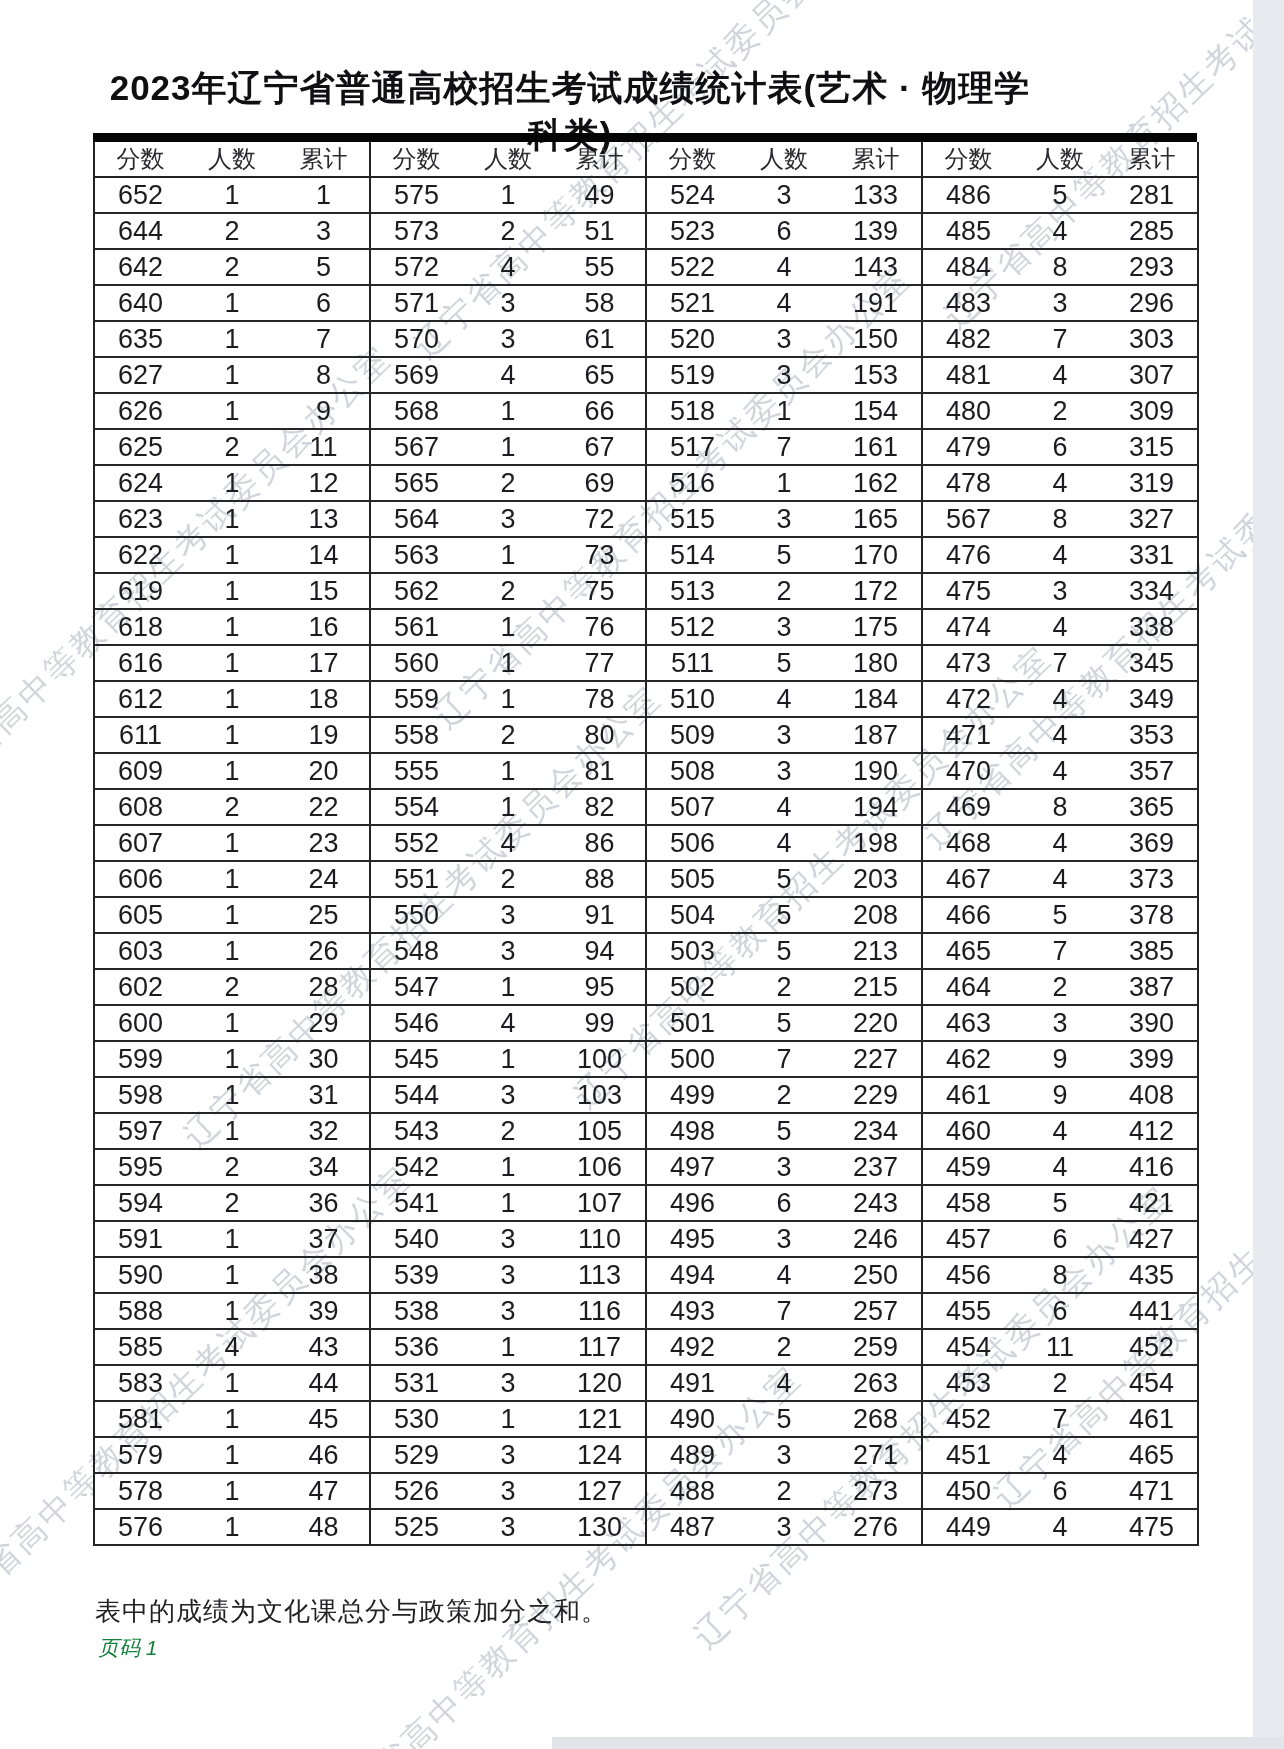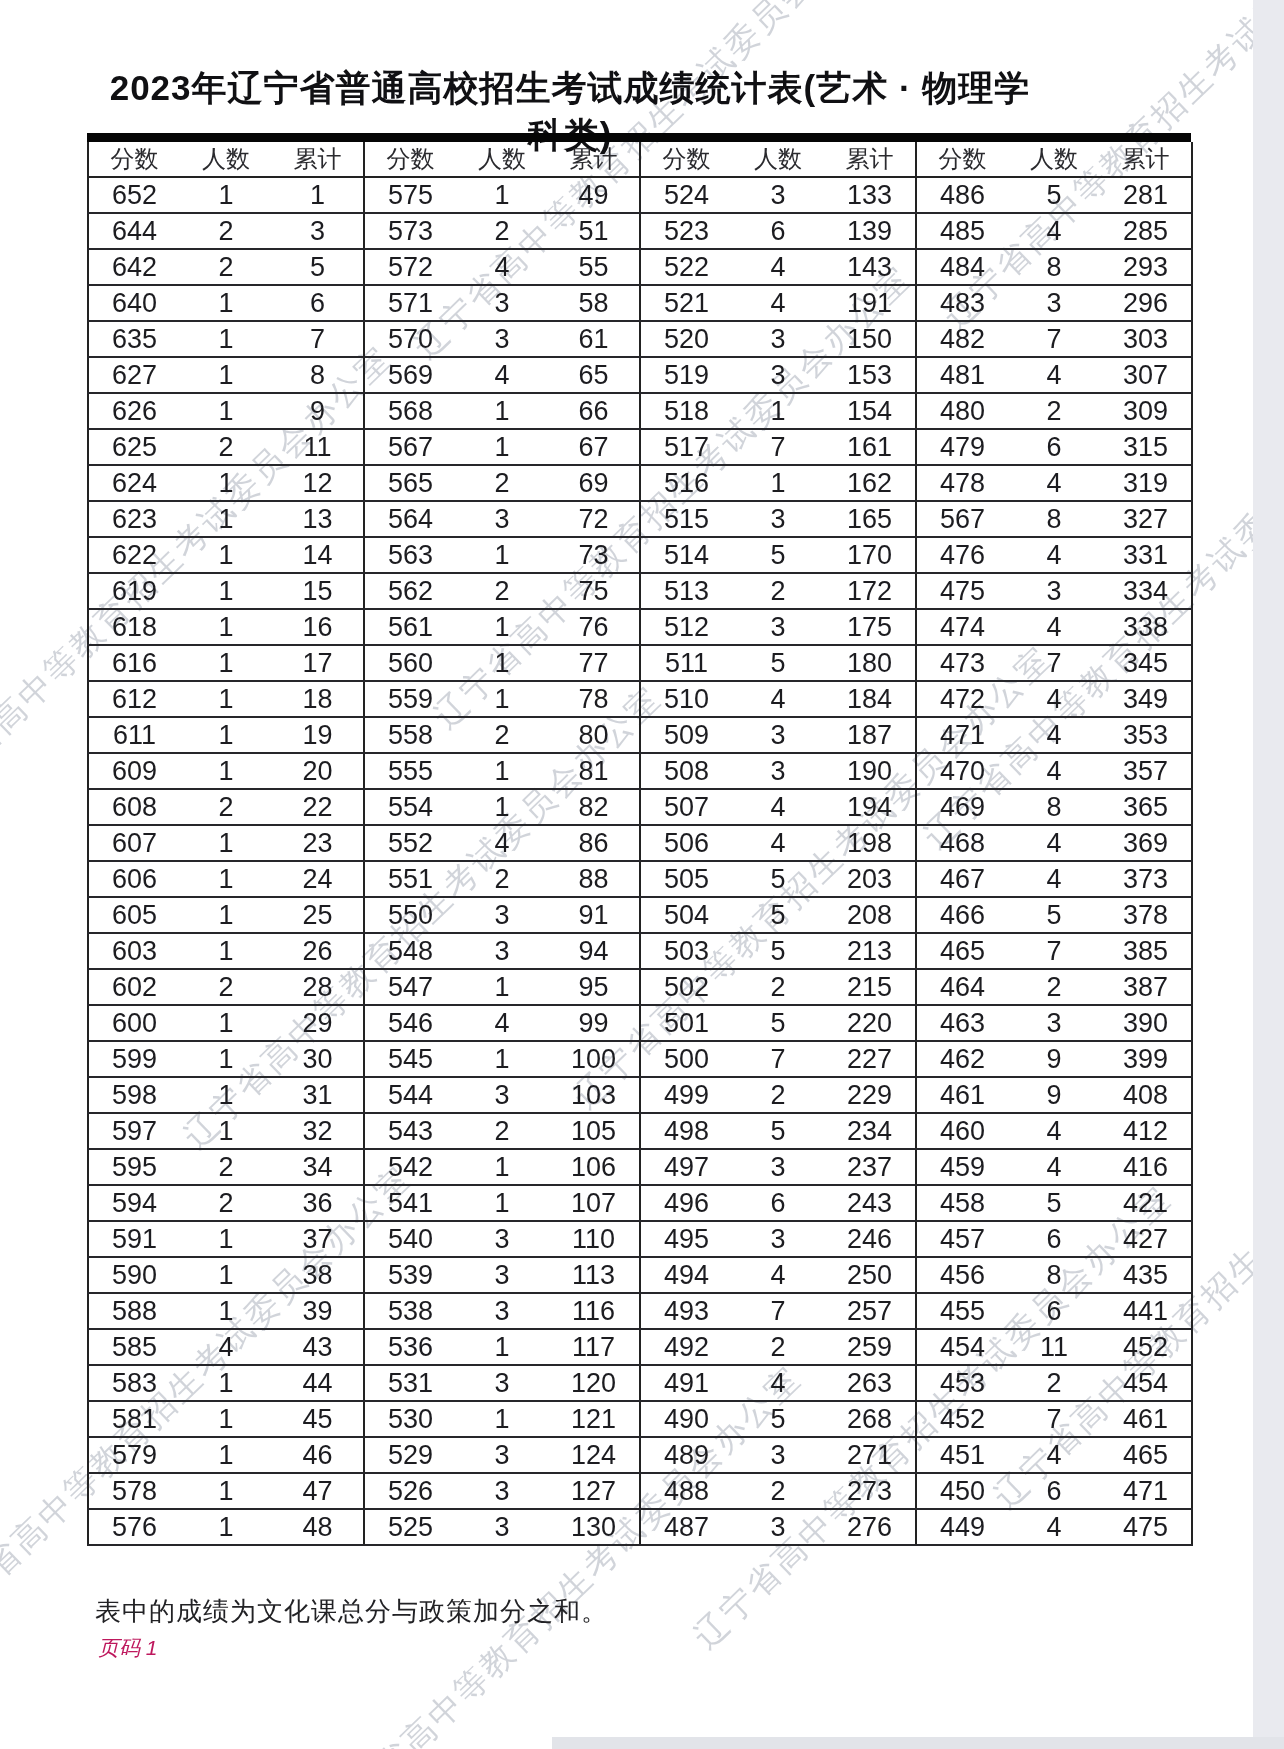--- a/index.html
+++ b/index.html
@@ -39,21 +39,21 @@
   
   .title{
     position:absolute;z-index:2;
     left:95px;top:42px;width:950px;
     text-align:center;
     font-size:35px;font-weight:900;
     letter-spacing:1px;color:#101013;
   }
 
   
-  .table-wrap{position:absolute;z-index:2;left:87px;top:133px;width:1104px;}
+  .table-wrap{position:absolute;z-index:2;left:93px;top:133px;width:1104px;}
   .topbar{height:9px;background:#050505;}
   table.score{
     border-collapse:collapse;
     table-layout:fixed;
     width:1104px;
     background:transparent;
   }
   table.score col{width:92px;}
   table.score th{
     height:34px;
@@ -76,21 +76,21 @@
   .footnote{
     position:absolute;z-index:2;
     left:95px;top:1586px;
     font-size:26px;color:#222225;
     letter-spacing:1px;
     margin-top:8px;
   }
   .page-label{
     position:absolute;z-index:2;
     left:98px;top:1634px;
-    font-size:21px;font-style:italic;color:#be185d;
+    font-size:21px;font-style:italic;color:#15803d;
   }
 
   
   .edge-right{
     position:absolute;z-index:3;
     left:1253px;top:0;width:31px;height:1749px;
     background:#e9eaef;
   }
   .edge-bottom{
     position:absolute;z-index:3;

